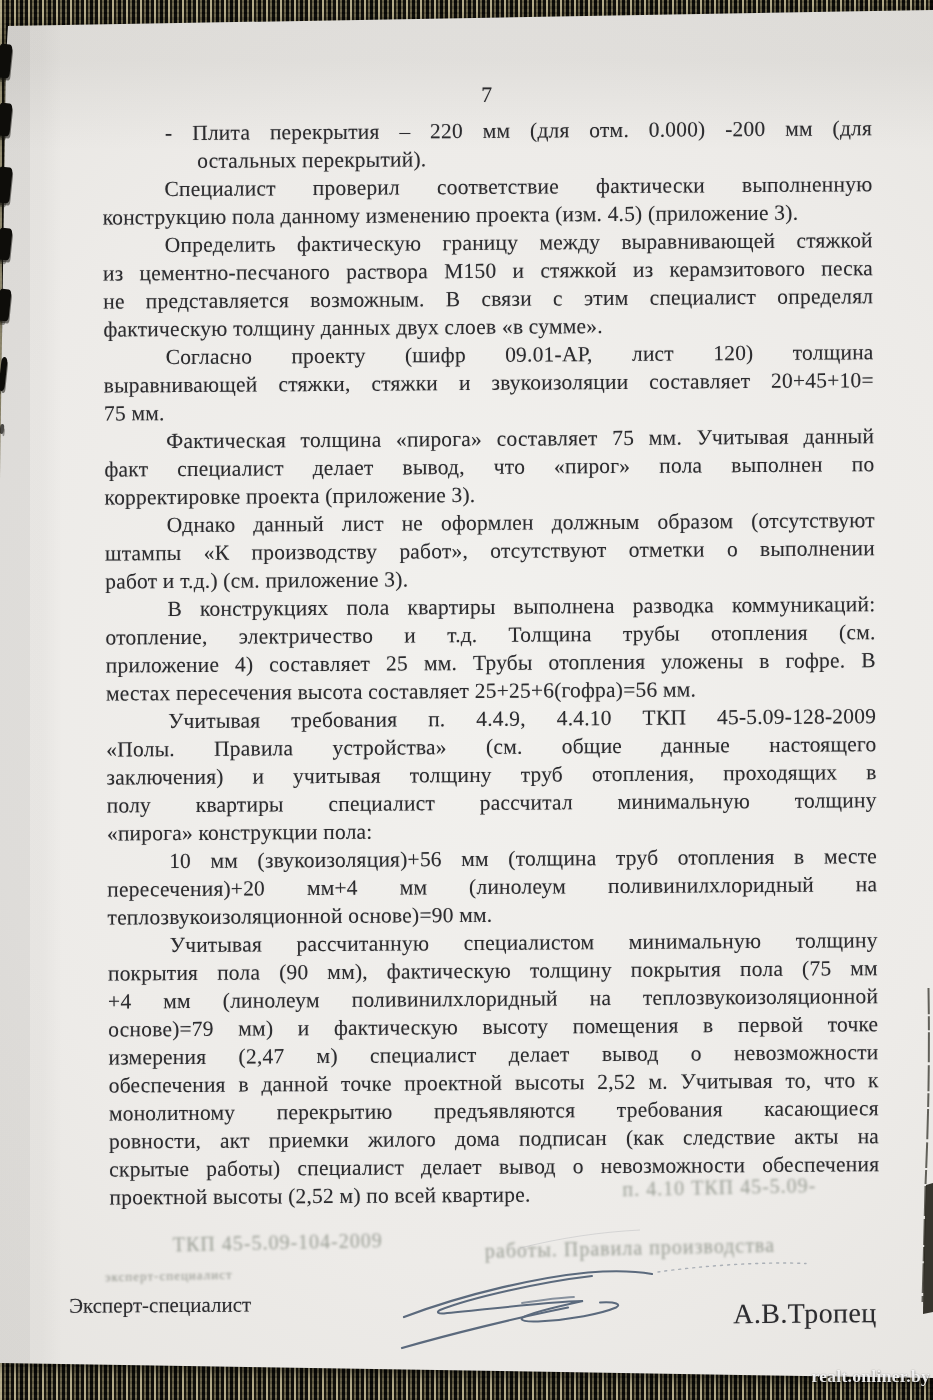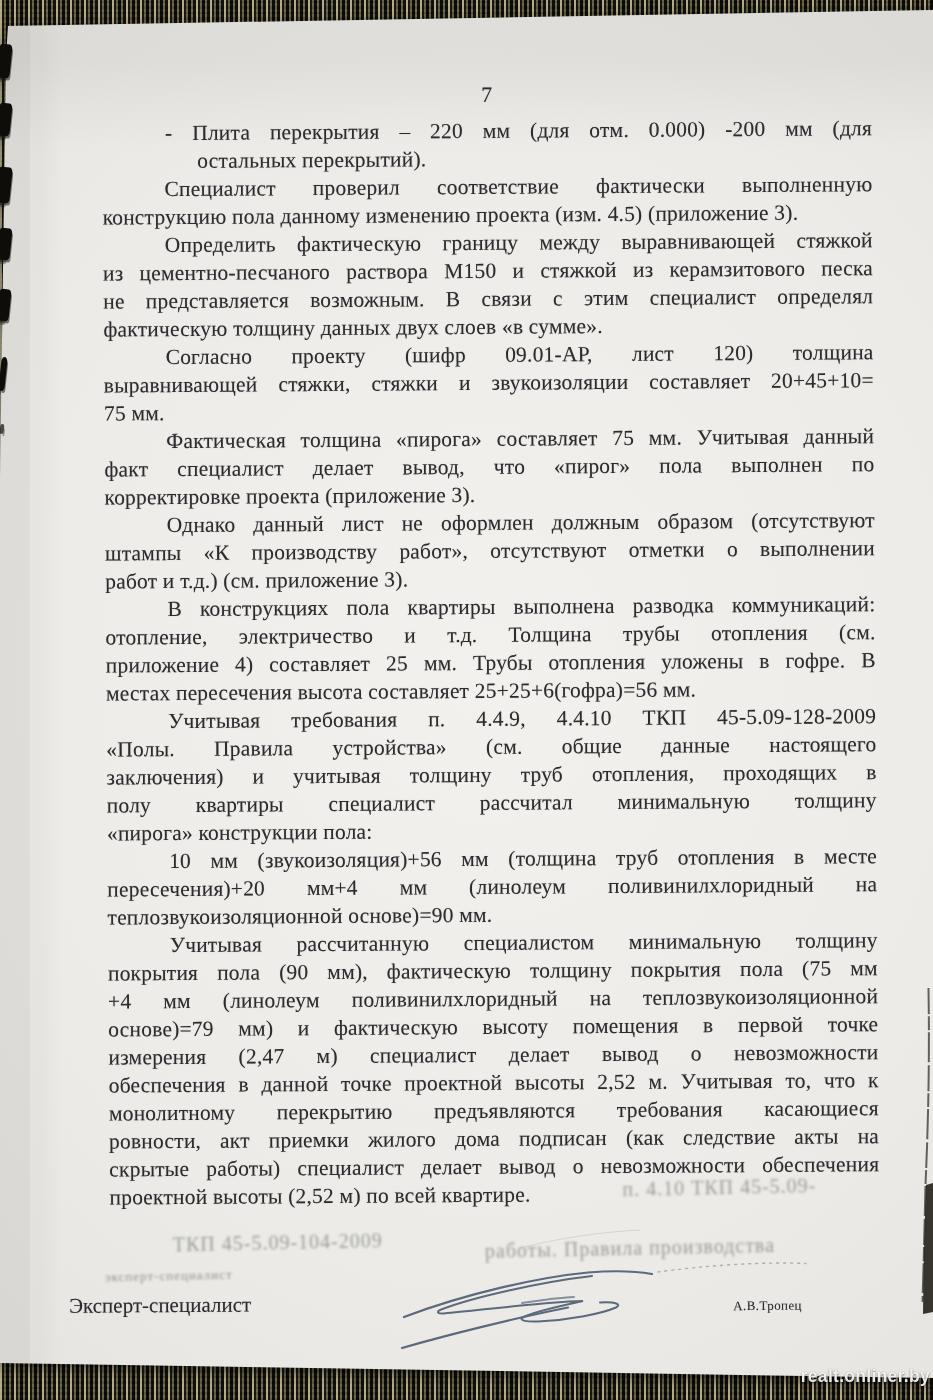--- a/index.html
+++ b/index.html
@@ -40,25 +40,25 @@
   .para.bullet .line.first{text-indent:-32px;}
   
   .ghost{position:absolute;color:rgba(125,140,115,.32);filter:blur(1px);
          font-size:20px;transform:rotate(-0.8deg);letter-spacing:1px;}
   .ghost-1{top:1178px;left:618px;}
   .ghost-2{top:1230px;left:168px;}
   .ghost-3{top:1238px;left:480px;}
   .ghost-4{top:1266px;left:100px;font-size:13px;color:rgba(120,130,110,.38);}
   
   .signoff-role{position:absolute;top:1291px;left:64px;font-size:21px;}
-  .signoff-name{position:absolute;top:1300px;left:728px;font-size:13px;letter-spacing:.4px;}
+  .signoff-name{position:absolute;top:1300px;left:728px;font-size:28px;letter-spacing:.4px;}
   
   .overlay-svg{position:absolute;inset:0;pointer-events:none;}
   .watermark{position:absolute;right:3px;bottom:13px;
-    font-family:Liberation Sans, sans-serif;font-weight:bold;font-size:17.5px;
+    font-family:Liberation Serif, serif;font-weight:bold;font-size:17.5px;
     color:rgba(252,252,252,.92);letter-spacing:.3px;
     text-shadow:0 1px 2px rgba(0,0,0,.45), 0 0 1px rgba(0,0,0,.3);}
 </style>
 </head>
 <body>
 
 <div class="scene">
   <div class="carpet"></div>
 
   <div class="page-wrap">

